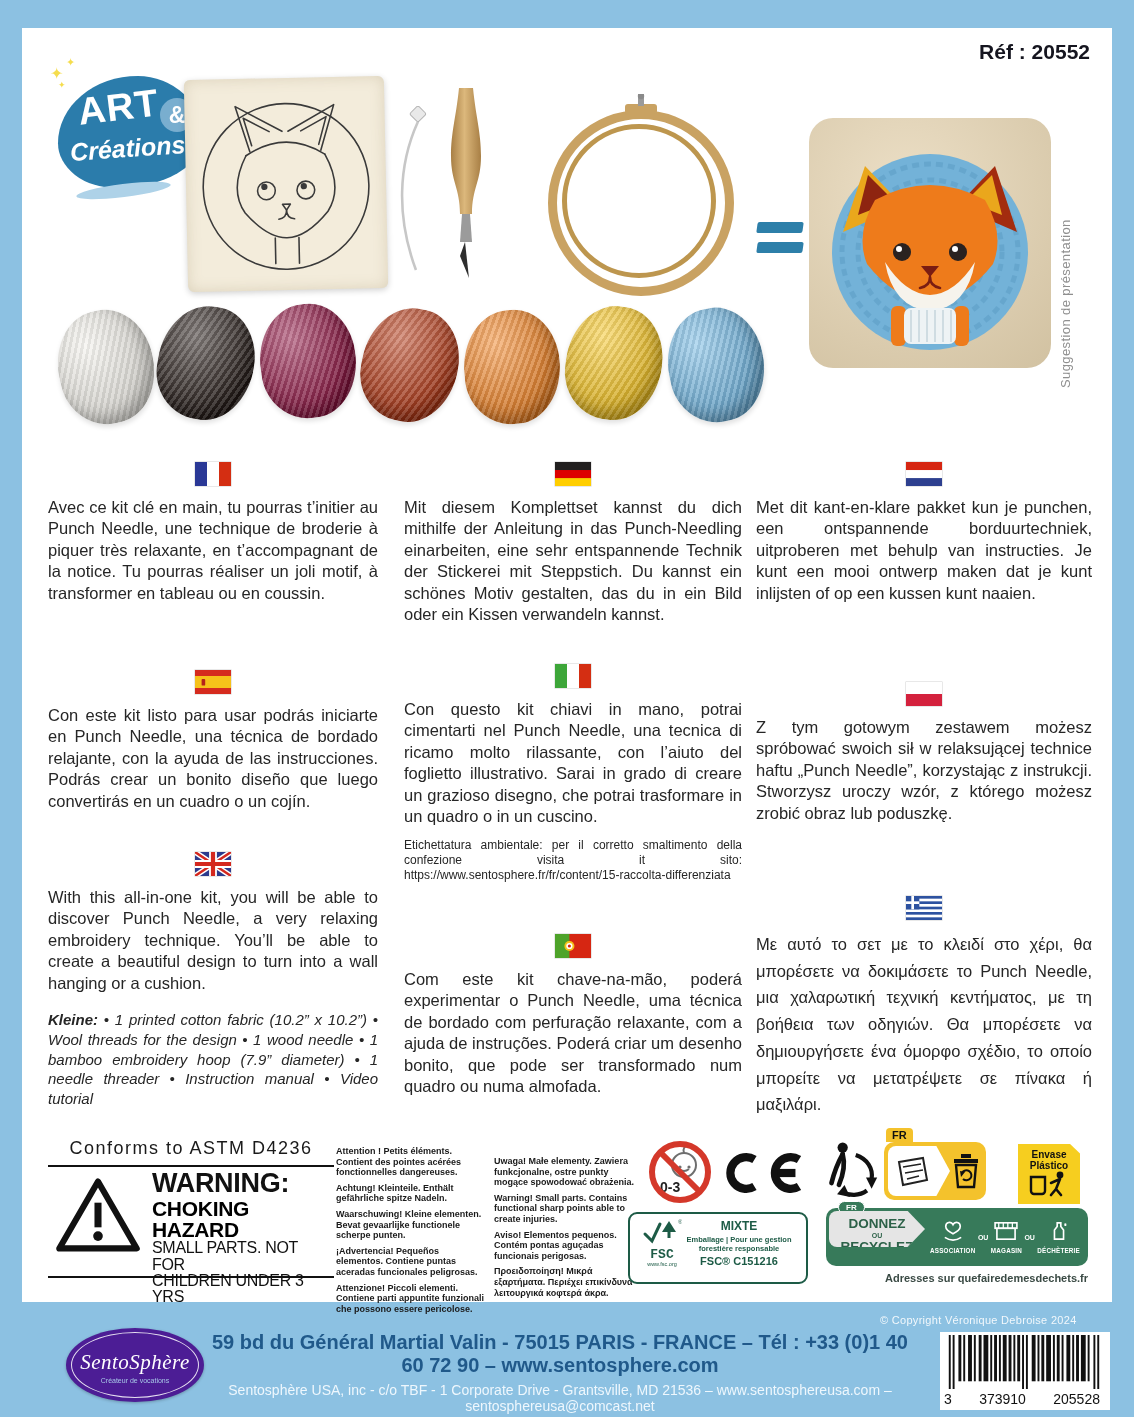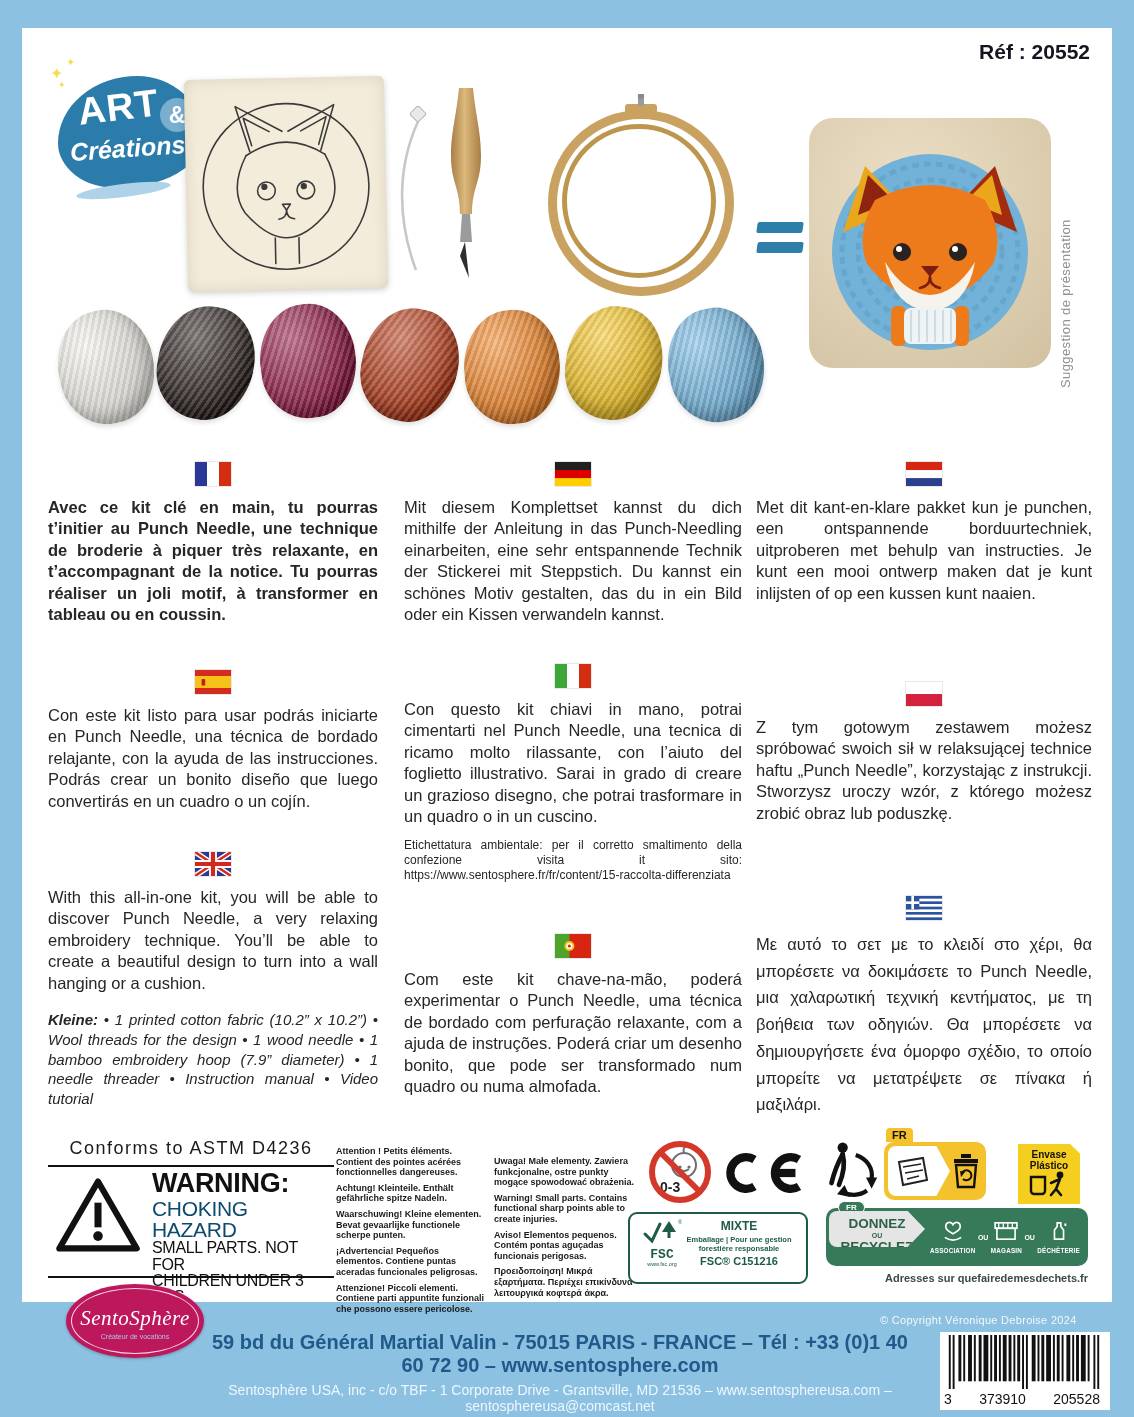--- a/index.html
+++ b/index.html
@@ -53,21 +53,21 @@
   .content-label{font-weight:700;}
 
   
   .astm{left:48px;top:1138px;width:286px;}
   .astm-title{font-size:18px;letter-spacing:1.5px;color:#1a1a1a;text-align:center;font-family:"Liberation Sans",sans-serif;}
   .rule{height:2px;background:#111;margin-top:6px;}
   .warnbox{left:48px;top:1168px;width:286px;height:104px;}
   .warn-tri{position:absolute;left:6px;top:6px;width:88px;height:82px;}
   .warn-text{position:absolute;left:104px;top:2px;width:182px;line-height:1.02;letter-spacing:-.3px;}
   .warn-l1{font-size:27px;font-weight:700;color:#111;}
-  .warn-l2{font-size:21px;font-weight:400;color:#0c4a6e;}
+  .warn-l2{font-size:21px;font-weight:700;color:#000000;}
   .warn-l3{font-size:16px;color:#111;font-weight:400;}
   .rule2{left:48px;top:1276px;width:286px;height:2px;background:#111;}
   .smallwarn{font-size:9px;font-weight:700;line-height:1.18;color:#1a1a1a;}
   .smallwarn div{margin-bottom:5px;}
   .swA{left:336px;top:1146px;width:150px;}
   .swB{left:494px;top:1156px;width:150px;}
 
   .age-icon{left:648px;top:1140px;width:64px;height:64px;}
   .ce-icon{left:724px;top:1148px;width:82px;height:50px;}
   .triman{left:824px;top:1140px;width:56px;height:60px;}
@@ -100,21 +100,21 @@
   .dz-ou{font-size:7px;font-weight:700;line-height:1.3;}
   .dz-l2{font-size:13.5px;font-weight:700;line-height:1;}
   .dz-icons{position:absolute;left:100px;top:4px;width:158px;height:50px;display:flex;align-items:center;
             justify-content:space-between;color:#fff;padding:0 4px;box-sizing:border-box;}
   .dz-item{text-align:center;}
   .dz-item .lbl{font-size:6.3px;font-weight:700;letter-spacing:.2px;margin-top:2px;}
   .dz-sep{font-size:7px;font-weight:700;}
   .dz-adr{left:826px;top:1272px;width:262px;text-align:right;font-size:11px;font-weight:700;color:#3a4a44;}
 
   
-  .sento-logo{left:66px;top:1284px;width:138px;height:74px;background:#be185d;border-radius:50%;
+  .sento-logo{left:66px;top:1328px;width:138px;height:74px;background:#4c1d95;border-radius:50%;
               box-shadow:0 1px 3px rgba(0,0,0,.25);text-align:center;color:#fff;}
   .sento-logo::before{content:"";position:absolute;left:5px;top:4px;right:5px;bottom:4px;border:1.5px solid rgba(255,255,255,.85);border-radius:50%;}
   .sento-name{font-family:"Liberation Serif",serif;font-style:italic;font-size:21px;margin-top:22px;letter-spacing:.5px;}
   .sento-sub{font-size:7px;color:#a8c8e8;margin-top:2px;}
   .foot-text{left:200px;top:1326px;width:720px;text-align:center;}
   .foot-l1{font-size:20px;font-weight:700;color:#fff;}
   .foot-l2{font-size:20px;font-weight:700;color:#20598a;margin-top:5px;}
   .foot-l3{font-size:14px;color:#eef7fd;margin-top:5px;}
   .copyright{left:880px;top:1314px;width:230px;text-align:left;font-size:11px;color:#f2f8fc;letter-spacing:.3px;}
   .barcode{left:940px;top:1332px;width:170px;height:78px;background:#fff;padding:3px 4px 0 4px;box-sizing:border-box;}
@@ -240,21 +240,21 @@
   <div class="abs suggestion">Suggestion de présentation</div>
 
   <div class="abs yarn" style="left: 58px; top: 310px; transform: rotate(-14deg); background-color: rgb(241, 239, 233);"></div>
   <div class="abs yarn" style="left: 158px; top: 306px; transform: rotate(10deg); background-color: rgb(36, 26, 22);"></div>
   <div class="abs yarn" style="left: 260px; top: 304px; transform: rotate(-8deg); background-color: rgb(141, 18, 64);"></div>
   <div class="abs yarn" style="left: 362px; top: 308px; transform: rotate(12deg); background-color: rgb(178, 53, 18);"></div>
   <div class="abs yarn" style="left: 464px; top: 310px; transform: rotate(-5deg); background-color: rgb(240, 129, 32);"></div>
   <div class="abs yarn" style="left: 566px; top: 306px; transform: rotate(8deg); background-color: rgb(245, 195, 29);"></div>
   <div class="abs yarn" style="left: 668px; top: 308px; transform: rotate(-12deg); background-color: rgb(111, 182, 226);"></div>
 
-  <div class="block" style="left:48px;top:462px;width:330px;font-weight:bold;">
+  <div class="block" style="left:48px;top:462px;width:330px;">
     <svg class="flag" viewBox="0 0 3 2">
         <rect width="1" height="2" fill="#2a3896"></rect>
         <rect x="1" width="1" height="2" fill="#fff"></rect>
         <rect x="2" width="1" height="2" fill="#d42e12"></rect>
       </svg>
     <div class="lang-text">Avec ce kit clé en main, tu pourras t’initier au Punch Needle, une technique de broderie à piquer très relaxante, en t’accompagnant de la notice. Tu pourras réaliser un joli motif, à transformer en tableau ou en coussin.</div>
   </div>
   <div class="block" style="left:48px;top:670px;width:330px;">
     <svg class="flag" viewBox="0 0 3 2">
         <rect width="3" height="2" fill="#f6c21a"></rect>

